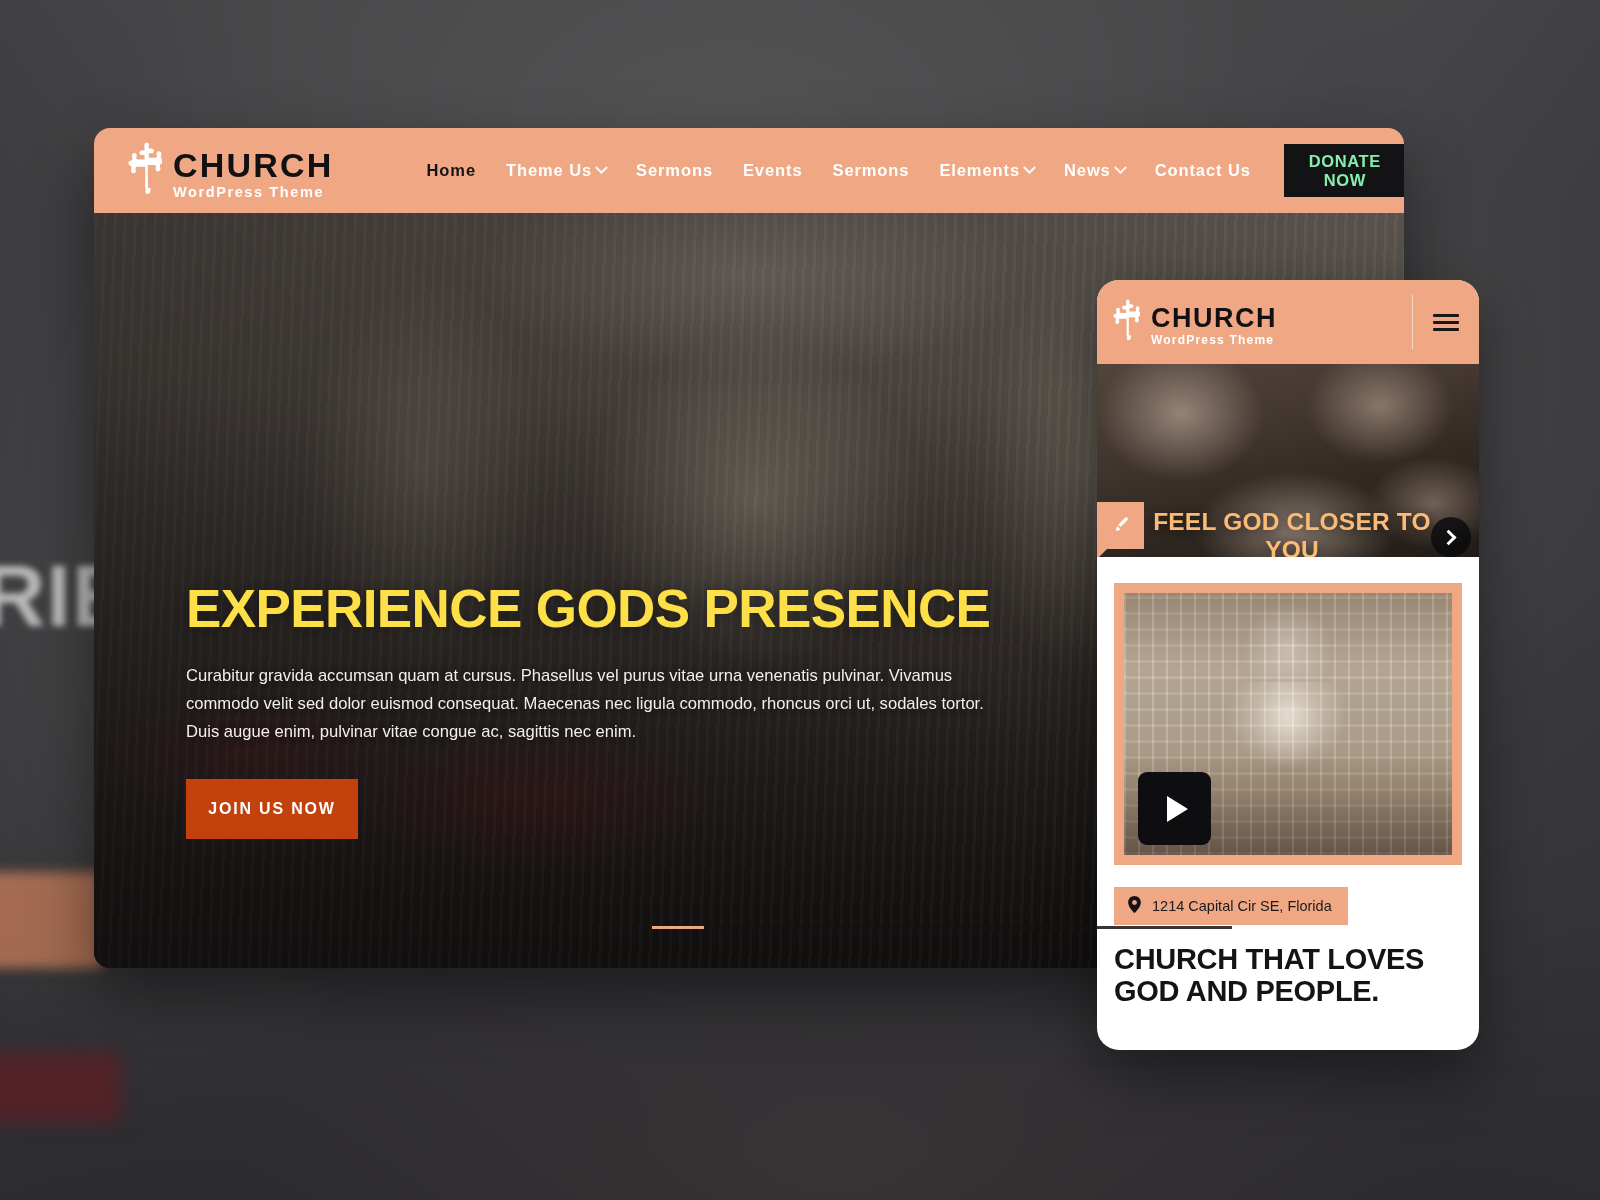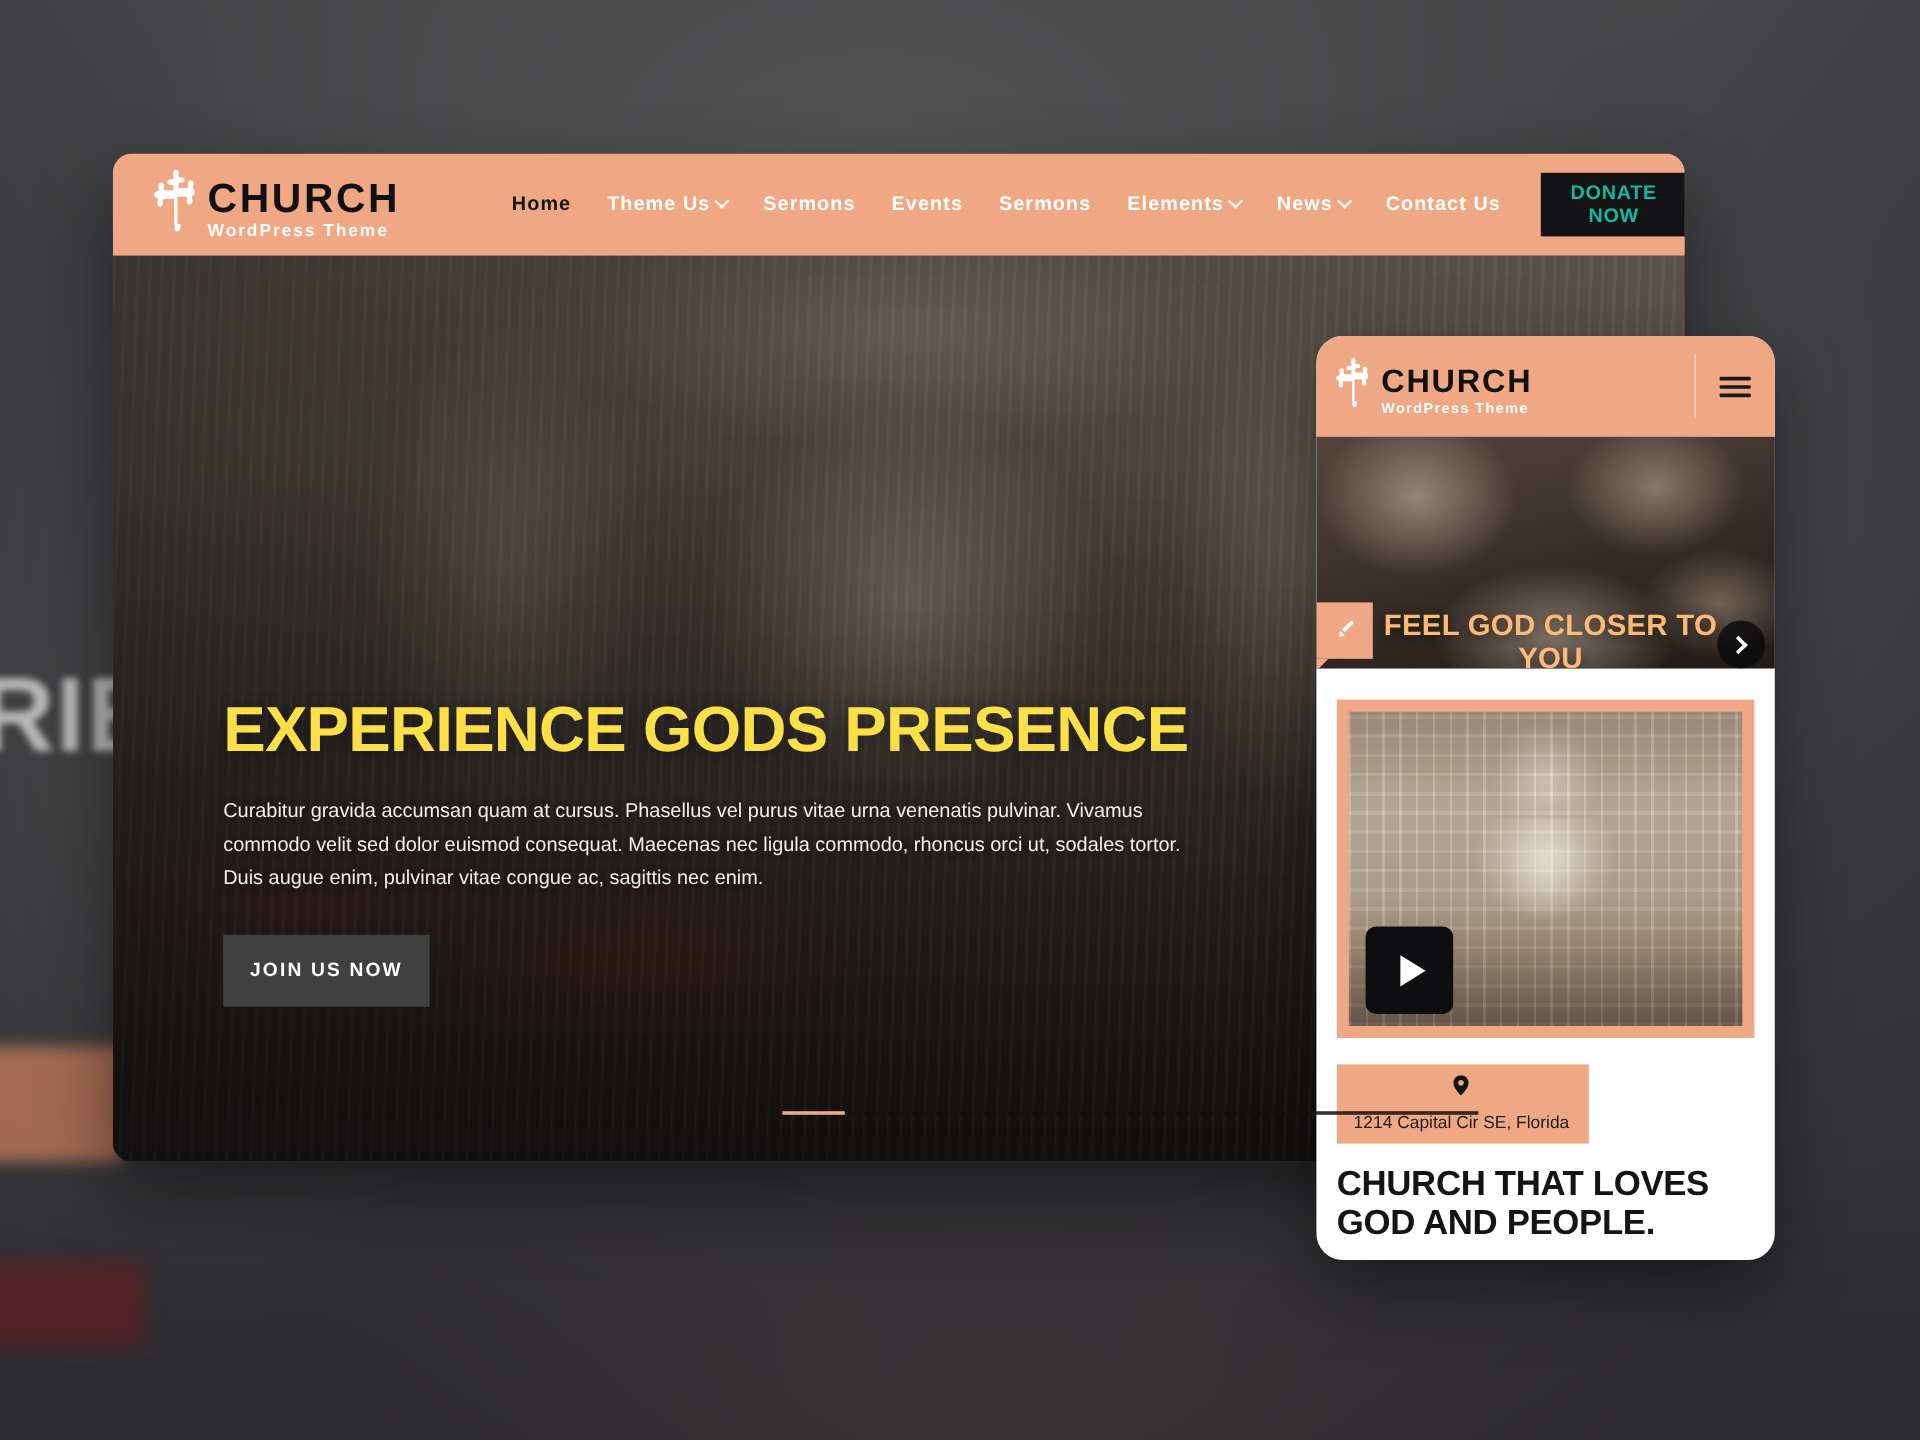--- a/index.html
+++ b/index.html
@@ -146,21 +146,21 @@
     border-bottom: 2px solid currentColor;
     transform: rotate(45deg) translate(-2px,-2px);
     opacity: .92;
   }
 
   .donate-btn {
     margin-left: 18px;
     height: 53px;
     padding: 0 25px;
     background: #131316;
-    color: #14b8a6;
+    color: #86efac;
     font-size: 16.5px;
     font-weight: 800;
     letter-spacing: .6px;
     display: flex;
     align-items: center;
     justify-content: center;
     cursor: pointer;
     border: none;
     font-family: "Liberation Sans", sans-serif;
   }
@@ -221,21 +221,21 @@
     font-family: "Liberation Sans", sans-serif;
     text-shadow: 0 1px 8px rgba(0,0,0,.45);
   }
   .hero-cta {
     margin-top: 33px;
     display: inline-flex;
     align-items: center;
     justify-content: center;
     width: 172px;
     height: 60px;
-    background: #404040;
+    background: #c2410c;
     color: #ffffff;
     font-size: 16px;
     font-weight: 700;
     letter-spacing: 1.8px;
     cursor: pointer;
     border: none;
     font-family: "Liberation Sans", sans-serif;
   }
 
   .hero-progress {
@@ -433,21 +433,20 @@
   .m-address {
     margin-top: 22px;
     display: inline-flex;
     align-items: center;
     gap: 11px;
     background: #efa883;
     padding: 9px 16px 9px 14px;
     font-size: 14.5px;
     color: #1b1b1e;
     font-family: "Liberation Sans", sans-serif;
-    flex-direction: column;
   }
 
   .m-heading {
     margin-top: 19px;
     font-size: 29px;
     line-height: 1.1;
     font-weight: 800;
     letter-spacing: -.3px;
     color: #141417;
     font-family: "Liberation Sans", sans-serif;

